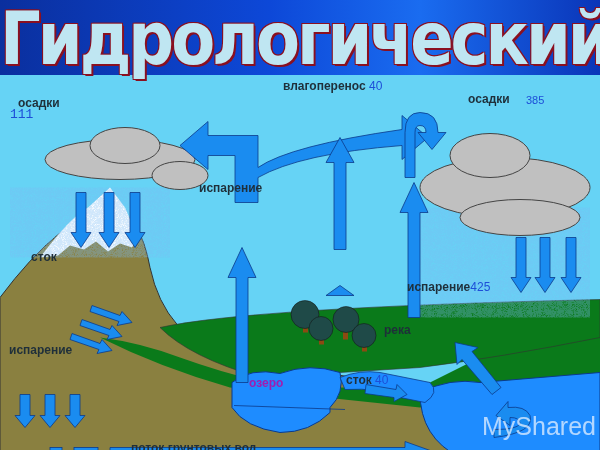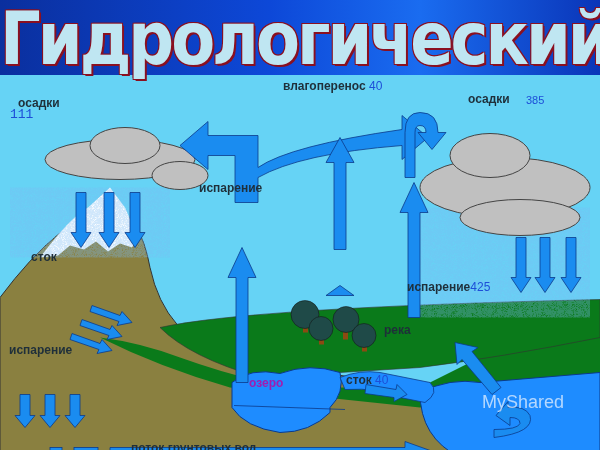--- a/index.html
+++ b/index.html
@@ -8,21 +8,21 @@
   .title-bar{position:absolute;left:0;top:0;width:600px;height:75px;
     background:linear-gradient(90deg,#0a2f9e 0%,#0d48d8 45%,#1a6cf0 70%,#0a35b8 100%);}
   .title-text{position:absolute;left:0;top:-4px;width:600px;text-align:center;
     font-family:"DejaVu Sans",sans-serif;font-weight:bold;font-size:64px;letter-spacing:-3px;
     color:#bfe6f2;transform:scaleY(1.15);transform-origin:top center;
     text-shadow:2px 2px 0 #8a1020,-1px -1px 0 #8a1020,1px -1px 0 #8a1020,-1px 1px 0 #8a1020;
     white-space:pre;}
   .lbl{position:absolute;font-size:12px;font-weight:bold;color:#1f2f3a;white-space:nowrap;}
   .num{font-weight:normal;color:#1d4ed8;text-align:center;}
   .serif{font-family:"Liberation Serif",serif;font-size:13px;}
-  .wm{position:absolute;left:482px;top:392px;font-size:18px;color:rgba(230,240,255,0.75);}
+  .wm{position:absolute;left:482px;top:412px;font-size:25px;color:rgba(230,240,255,0.75);}
 </style>
 </head>
 <body>
 
 <div id="stage">
 
   <div class="title-bar">
     <div class="title-text">Гидрологический   цикл</div>
   </div>
 

